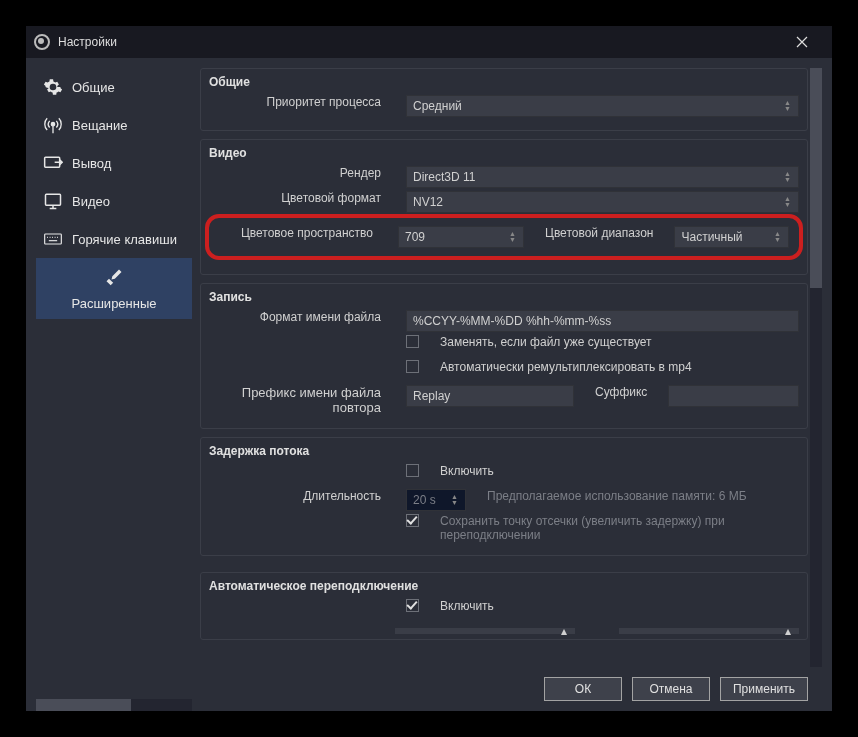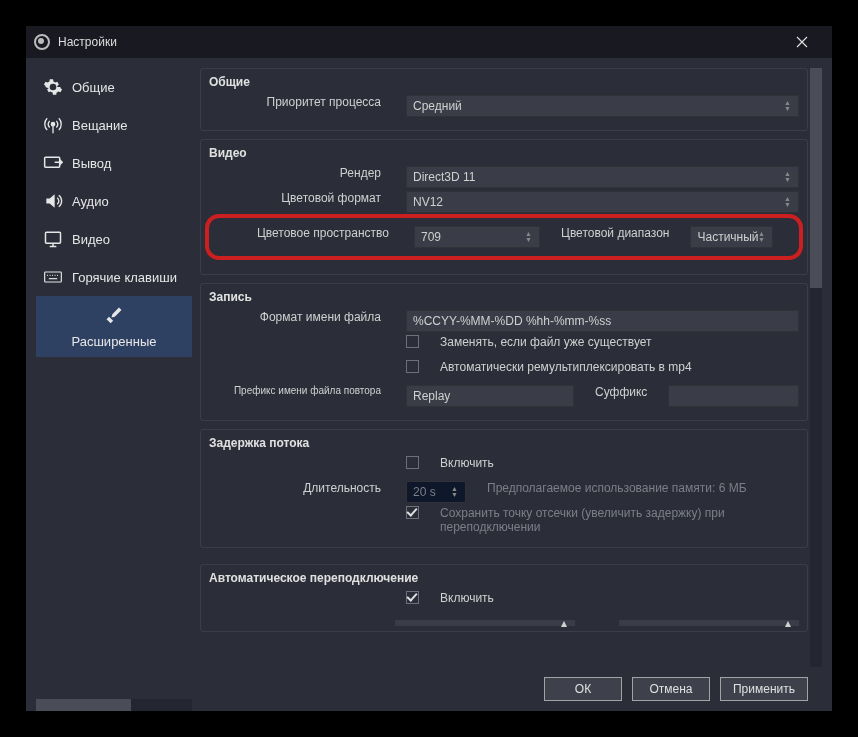--- a/index.html
+++ b/index.html
@@ -20,30 +20,30 @@
 .sidebar-scroll { height: 12px; background: #232530; margin-top: 4px; position: relative; }
 .sidebar-scroll::after { content: ""; position: absolute; left: 0; top: 0; bottom: 0; width: 95px; background: #4a4d58; }
 .main { flex: 1; display: flex; flex-direction: column; position: relative; }
 .content { flex: 1; overflow: hidden; padding-right: 14px; position: relative; }
 .vscroll { position: absolute; right: 0; top: 0; bottom: 0; width: 12px; background: #232530; }
 .vscroll::after { content: ""; position: absolute; left: 0; right: 0; top: 0; height: 220px; background: #4a4d58; }
 .group { border: 1px solid #3b3e48; margin-bottom: 8px; padding: 6px 8px 10px 8px; background: #2b2e38; border-radius: 3px; }
 .group-title { font-weight: bold; font-size: 12px; color: #e0e0e0; margin-bottom: 6px; }
 .row { display: flex; align-items: flex-start; min-height: 22px; margin: 3px 0; gap: 21px; }
 .row .label { width: 176px; text-align: right; padding-right: 4px; color: #d0d0d0; font-size: 12px; flex: 0 0 176px; }
-.row .wide-label { width: 176px; text-align: right; padding-right: 4px; color: #d0d0d0; font-size: 10px; flex: 0 0 176px; }
+.row .wide-label { width: 176px; text-align: right; padding-right: 4px; color: #d0d0d0; font-size: 13px; flex: 0 0 176px; }
 .select, .input, .spin { background: #3a3d47; border: 1px solid #303238; height: 22px; display: flex; align-items: center; padding: 0 6px; color: #d0d0d0; font-size: 12px; position: relative; }
 .select { flex: 1; }
 .select .sp-arrows, .spin .sp-arrows { position: absolute; right: 4px; top: 0; bottom: 0; width: 10px; display: flex; flex-direction: column; justify-content: center; gap: 0; color: #888; font-size: 7px; line-height: 6px; }
 .input { flex: 1; }
 .spin { width: 60px; flex: 0 0 60px; }
 .checkbox { width: 13px; height: 13px; border: 1px solid #6d7078; background: #2b2e38; flex: 0 0 13px; display: inline-flex; align-items: center; justify-content: center; position: relative; }
 .checkbox.checked::after { content: ""; position: absolute; left: 2px; top: -1px; width: 4px; height: 8px; border: solid #e0e0e0; border-width: 0 2px 2px 0; transform: rotate(42deg); }
 .cb-text { font-size: 12px; color: #d0d0d0; }
-.highlight-box { border: 4px solid #cc1f1f; border-radius: 14px; padding: 8px 26px; margin: -2px -4px 2px -4px; }
+.highlight-box { border: 4px solid #cc1f1f; border-radius: 14px; padding: 8px 10px; margin: -2px -4px 2px -4px; }
 .mid-label { color: #d0d0d0; font-size: 12px; white-space: nowrap; }
 .group.video .row.top { margin-top: 2px; }
 .group.video { padding-bottom: 12px; }
 .group.cut { padding-bottom: 0; overflow: hidden; height: 68px; margin-top: 16px; }
 .bottom-group-slider { height: 6px; background: #3a3d47; margin-top: 4px; position: relative; width: 180px; }
 .bottom-group-slider .handle { position: absolute; right: 0; top: -4px; width: 14px; height: 14px; }
 .footer { height: 44px; display: flex; align-items: center; justify-content: flex-end; gap: 10px; padding: 0 14px; }
 .btn { min-width: 78px; height: 24px; background: #3e414b; border: 1px solid #a3a3a3; color: #e0e0e0; display: inline-flex; align-items: center; justify-content: center; font-size: 12px; padding: 0 12px; }
 svg { display: block; }
 .disabled { color: #7c7f87; }
@@ -88,29 +88,20 @@
           <span class="icon">
             <svg width="20" height="20" viewBox="0 0 24 24" fill="none" stroke="#e6e6e6" stroke-width="1.8">
                 <rect x="2" y="5" width="18" height="12" rx="1"></rect>
                 <path d="M14 11h8M20 8l3 3-3 3" stroke="#e6e6e6"></path>
               </svg>
           </span>
           <span class="label">Вывод</span>
         </div>
         <div class="sidebar-item">
           <span class="icon">
-            <svg width="20" height="20" viewBox="0 0 24 24" fill="#e6e6e6">
-                <path d="M4 9v6h4l6 5V4l-6 5H4z"></path>
-                <path d="M17 8a5 5 0 010 8M19 5a9 9 0 010 14" fill="none" stroke="#e6e6e6" stroke-width="1.6"></path>
-              </svg>
-          </span>
-          <span class="label">Аудио</span>
-        </div>
-        <div class="sidebar-item">
-          <span class="icon">
             <svg width="20" height="20" viewBox="0 0 24 24" fill="none" stroke="#e6e6e6" stroke-width="1.8">
                 <rect x="3" y="4" width="18" height="13" rx="1"></rect>
                 <line x1="8" y1="21" x2="16" y2="21"></line>
                 <line x1="12" y1="17" x2="12" y2="21"></line>
               </svg>
           </span>
           <span class="label">Видео</span>
         </div>
         <div class="sidebar-item">
           <span class="icon">

